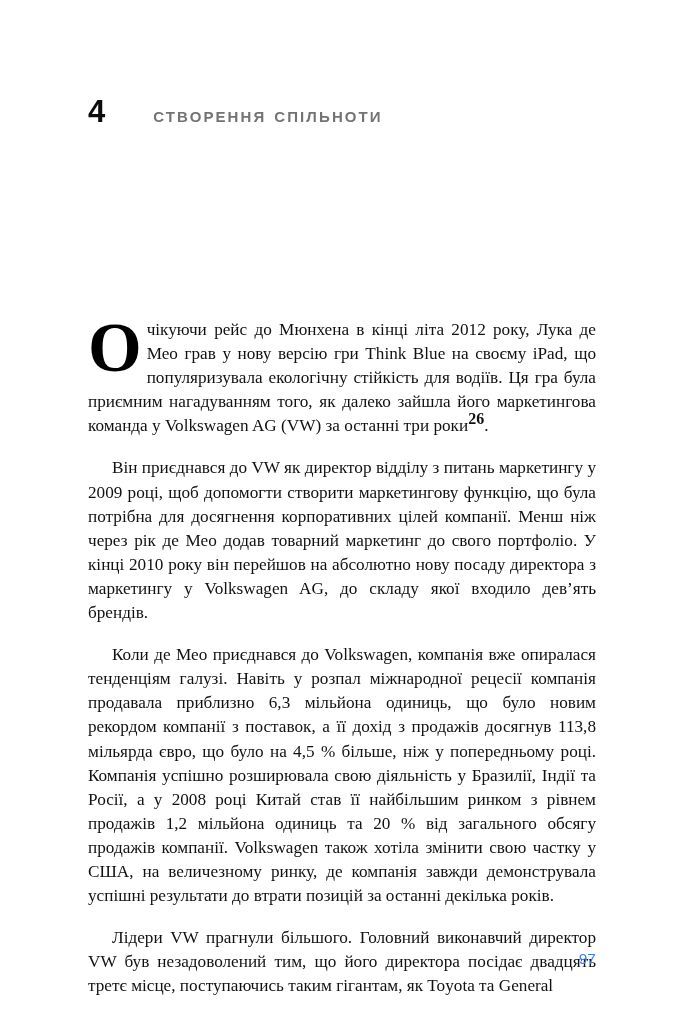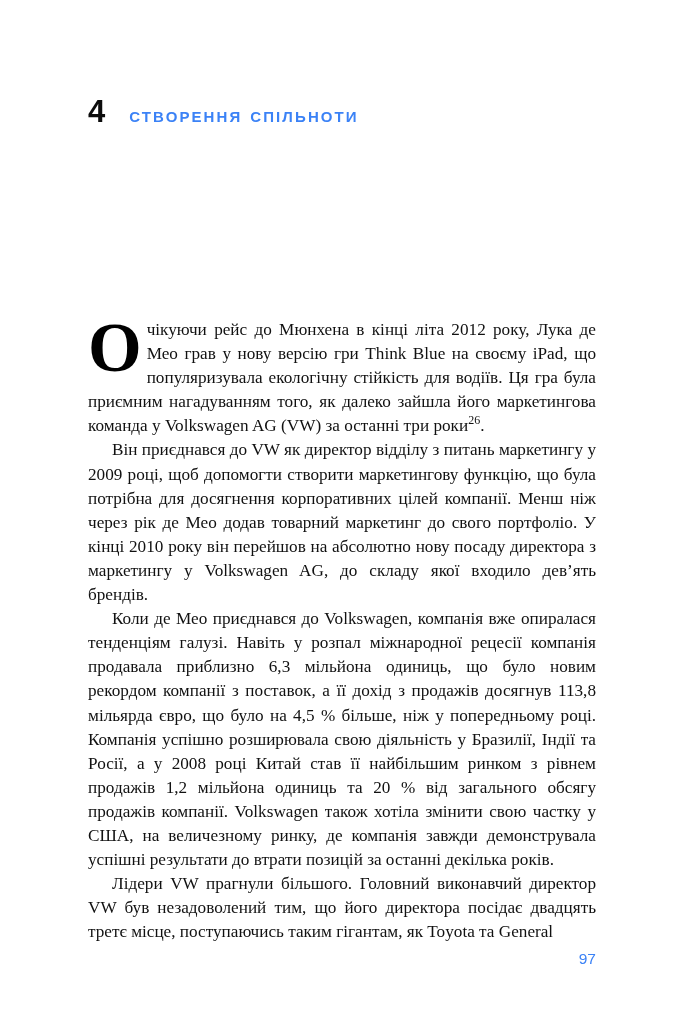--- a/index.html
+++ b/index.html
@@ -35,22 +35,22 @@
     line-height: 1;
     color: #0c0c0c;
     letter-spacing: 0px;
   }
 
   .chapter-title {
     font-family: "Liberation Sans", sans-serif;
     font-weight: bold;
     font-size: 21px;
     line-height: 1;
-    color: #3b82f6;
-    margin-left: 24px;
+    color: #737373;
+    margin-left: 48px;
     letter-spacing: 2.1px;
     font-variant: small-caps;
     text-transform: lowercase;
   }
   .chapter-title::first-letter {
     font-size: 21px;
   }
 
   
   .body-block {
@@ -67,20 +67,21 @@
     color: #111111;
     text-align: justify;
     text-justify: inter-word;
     margin: 0;
     hyphens: manual;
     -webkit-hyphens: manual;
   }
 
   p.para + p.para {
     text-indent: 24px;
+    margin-top: 18px;
   }
 
   
   p.para.has-dropcap {
     text-indent: 0;
   }
 
   .dropcap {
     float: left;
     font-family: "Liberation Serif", "DejaVu Serif", serif;
@@ -90,23 +91,24 @@
     padding: 0 5px 0 0;
     margin-top: 2px;
     color: #000000;
   }
 
   .lead-bold {
     font-weight: normal;
   }
 
   sup.footnote-ref {
-    font-size: 12px;
+    font-size: 16px;
     vertical-align: super;
     line-height: 0;
+    font-weight: bold;
   }
 
   
   .page-number {
     position: absolute;
     right: 86px;
     top: 950px;
     font-family: "Liberation Sans", sans-serif;
     font-size: 15.5px;
     color: #3b82f6;

